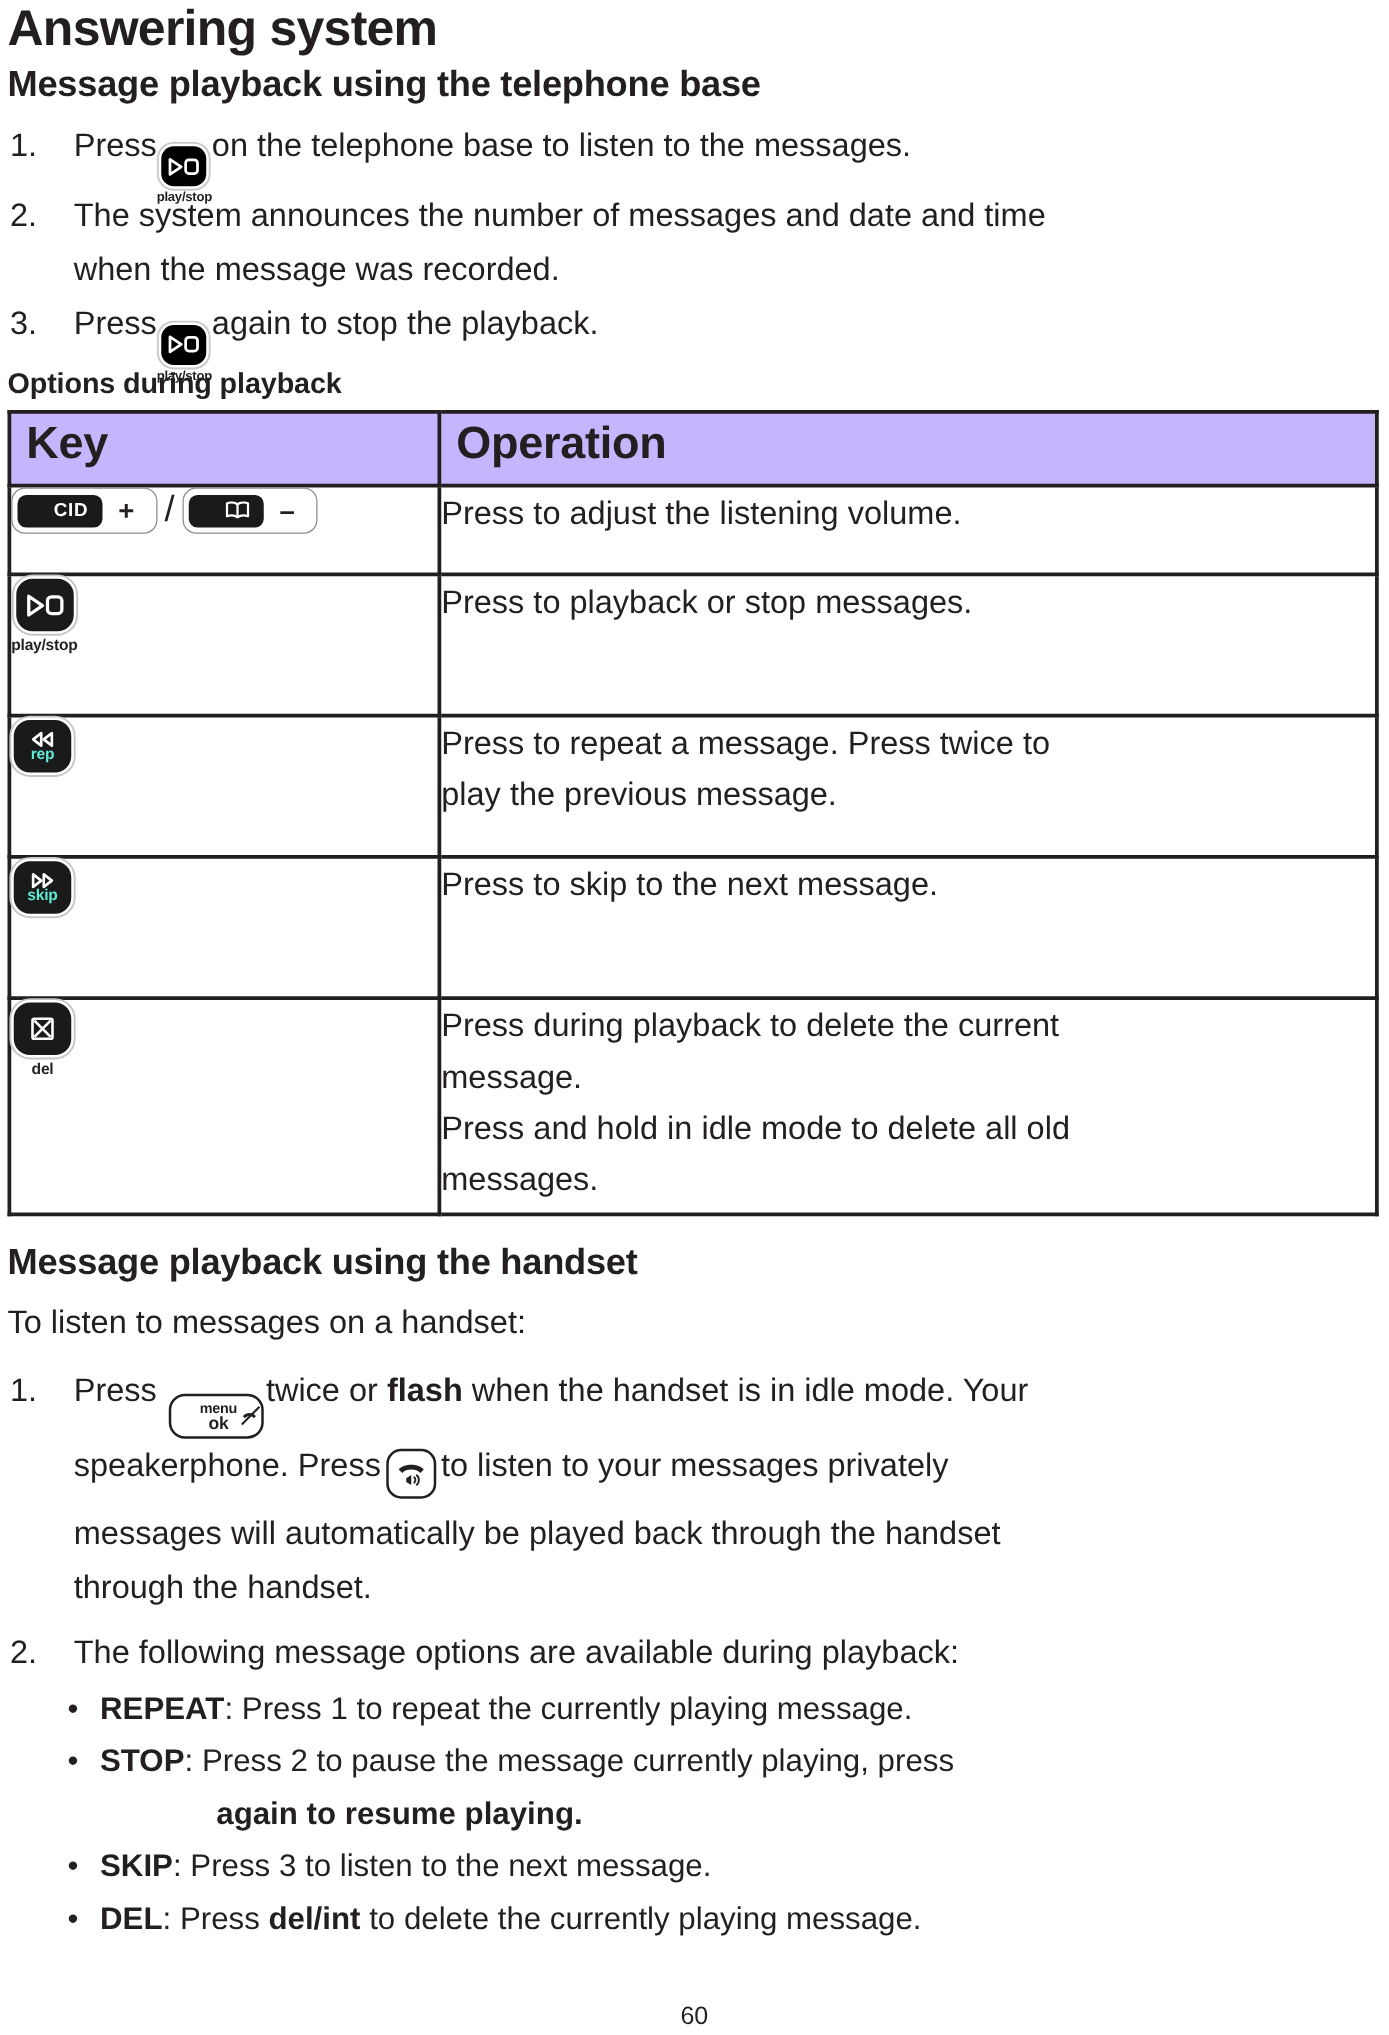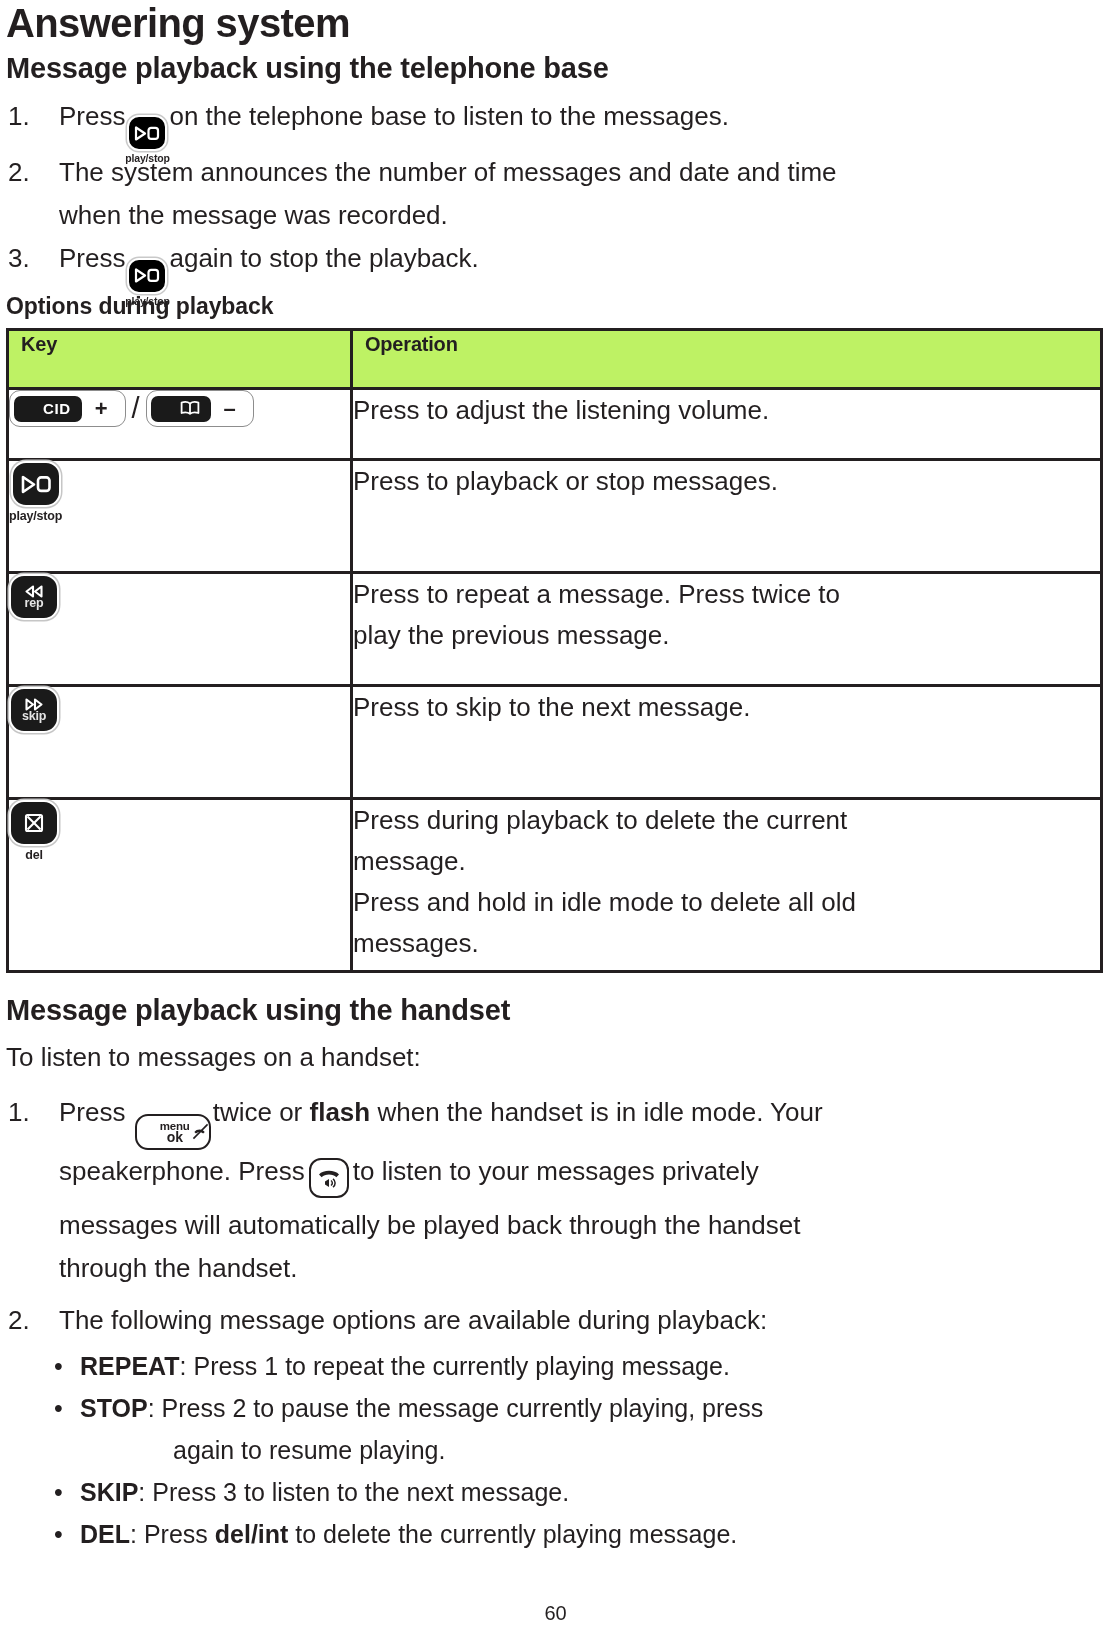--- a/index.html
+++ b/index.html
@@ -117,22 +117,22 @@
     border: 3px solid #231f20;
   }
   table.options-table th,
   table.options-table td {
     border: 3px solid #231f20;
     padding: 0;
     vertical-align: top;
     text-align: left;
   }
   table.options-table thead th {
-    background: #bef264;
-    font-size: 20px;
+    background: #c4b5fd;
+    font-size: 36px;
     font-weight: bold;
     height: 50px;
     padding: 2px 0 4px 12px;
     letter-spacing: -0.2px;
   }
   .col-key { width: 344px; }
   .cell-key {
     padding: 14px 0 12px 16px;
     height: 68px;
   }
@@ -156,21 +156,21 @@
     border: 2.5px solid #ffffff;
     box-shadow: 0 0 0 1.5px #c6c6c6;
     display: flex;
     align-items: center;
     justify-content: center;
     flex-direction: column;
     box-sizing: border-box;
     margin: 0 auto;
   }
   .key-big .btn-label {
-    color: #e5e5e5;
+    color: #5eead4;
     font-size: 12.5px;
     font-weight: bold;
     line-height: 13px;
     letter-spacing: -0.2px;
     margin-top: -1px;
   }
   .key-big-caption {
     font-size: 12.5px;
     font-weight: bold;
     line-height: 15px;
@@ -240,21 +240,21 @@
     line-height: 42px;
   }
   ul.bullets > li .dot {
     position: absolute;
     left: 6px;
     top: 0;
     font-size: 25px;
     line-height: 42px;
   }
   .bullets b { font-weight: bold; }
-  .indent-cont { display: block; padding-left: 93px; }
+  .indent-cont { display: block; padding-left: 93px; font-weight: bold; }
 
   
   .page-number {
     position: absolute;
     left: 0;
     right: 0;
     bottom: 4px;
     text-align: center;
     font-size: 20px;
     line-height: 22px;

